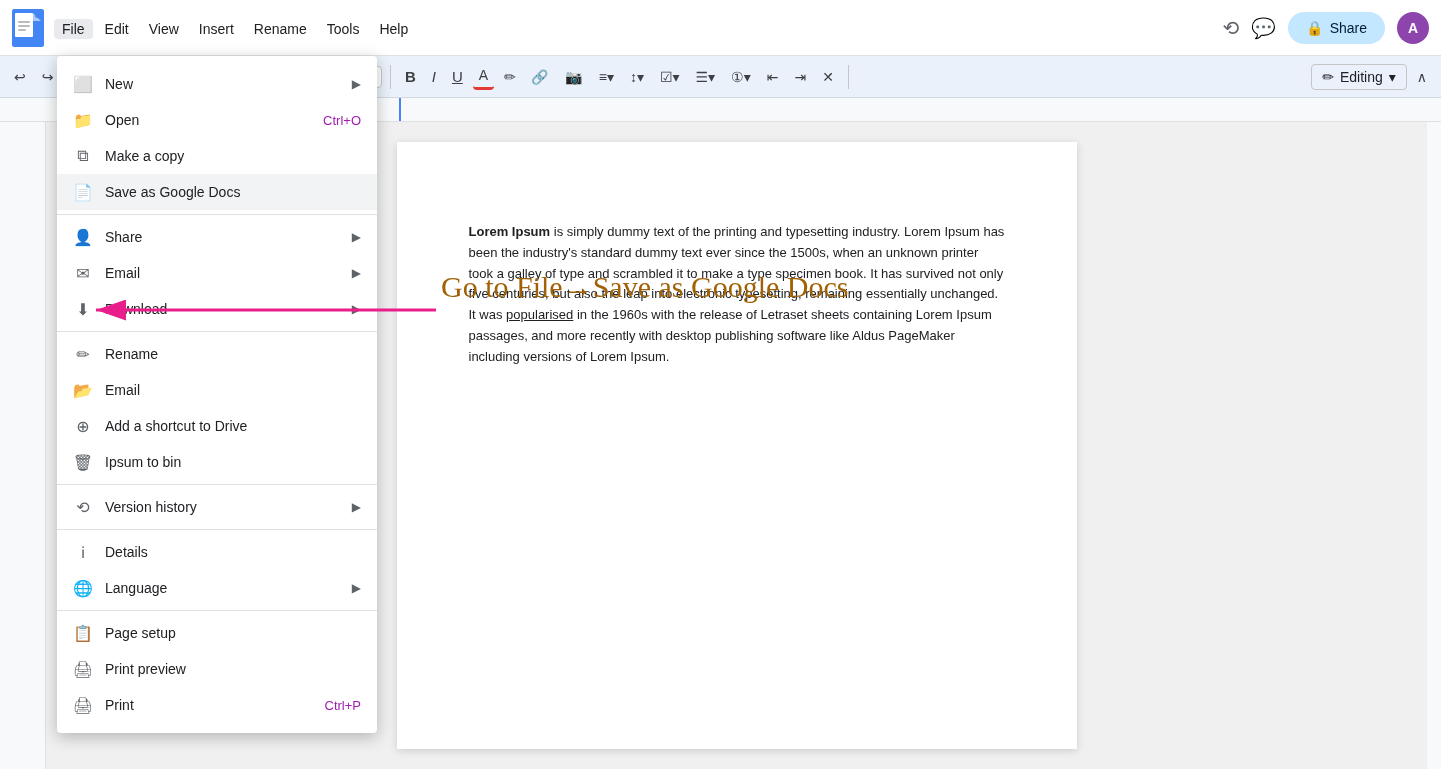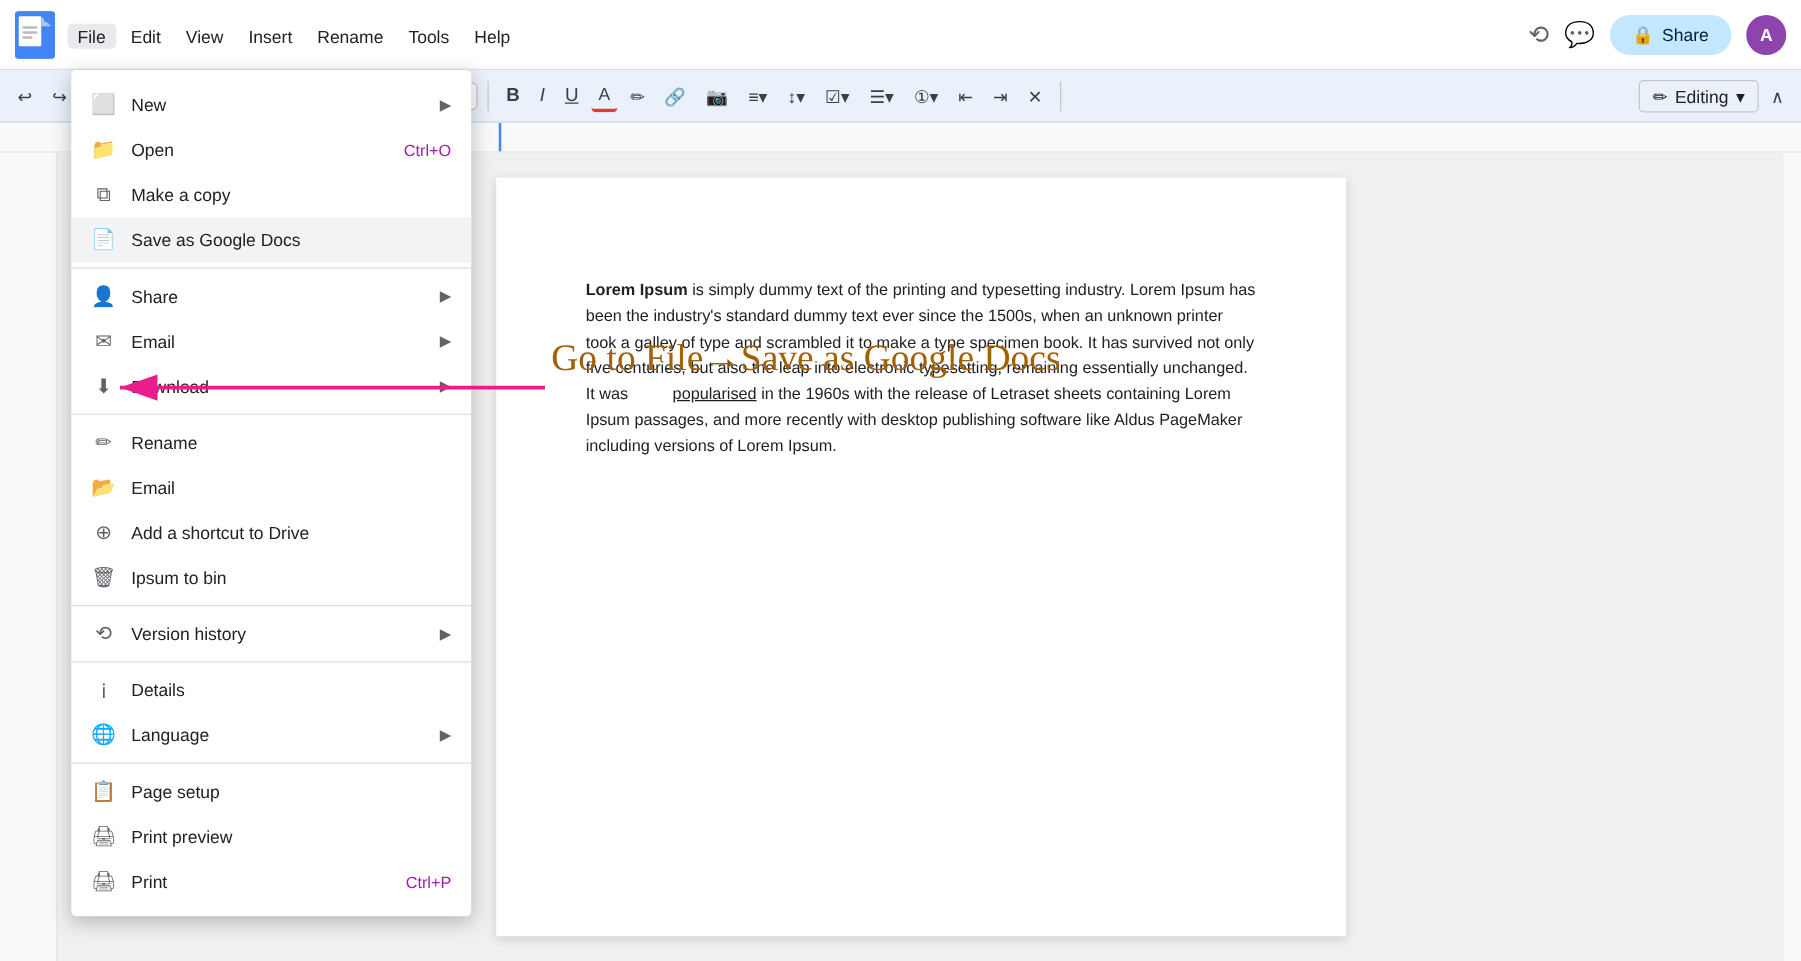--- a/index.html
+++ b/index.html
@@ -184,21 +184,21 @@
       font-weight: bold;
       margin-bottom: 18px;
       color: #202124;
     }
     .doc-body {
       font-size: 13px;
       line-height: 1.6;
       color: #202124;
     }
     .doc-body b { font-weight: bold; }
-    .doc-body u { text-decoration: underline; margin-left: 32px; }
+    .doc-body u { text-decoration: underline; }
     .annotation-text {
       font-size: 32px;
       color: #e91e8c;
       font-family: 'Comic Sans MS', cursive, sans-serif;
       white-space: nowrap;
       font-weight: normal;
     }
     .arrow-svg {
       position: absolute;
       top: 20px;

